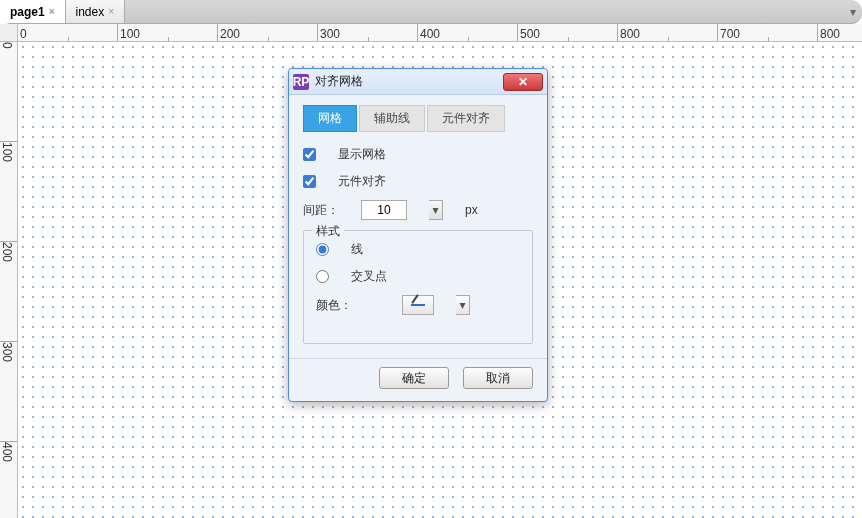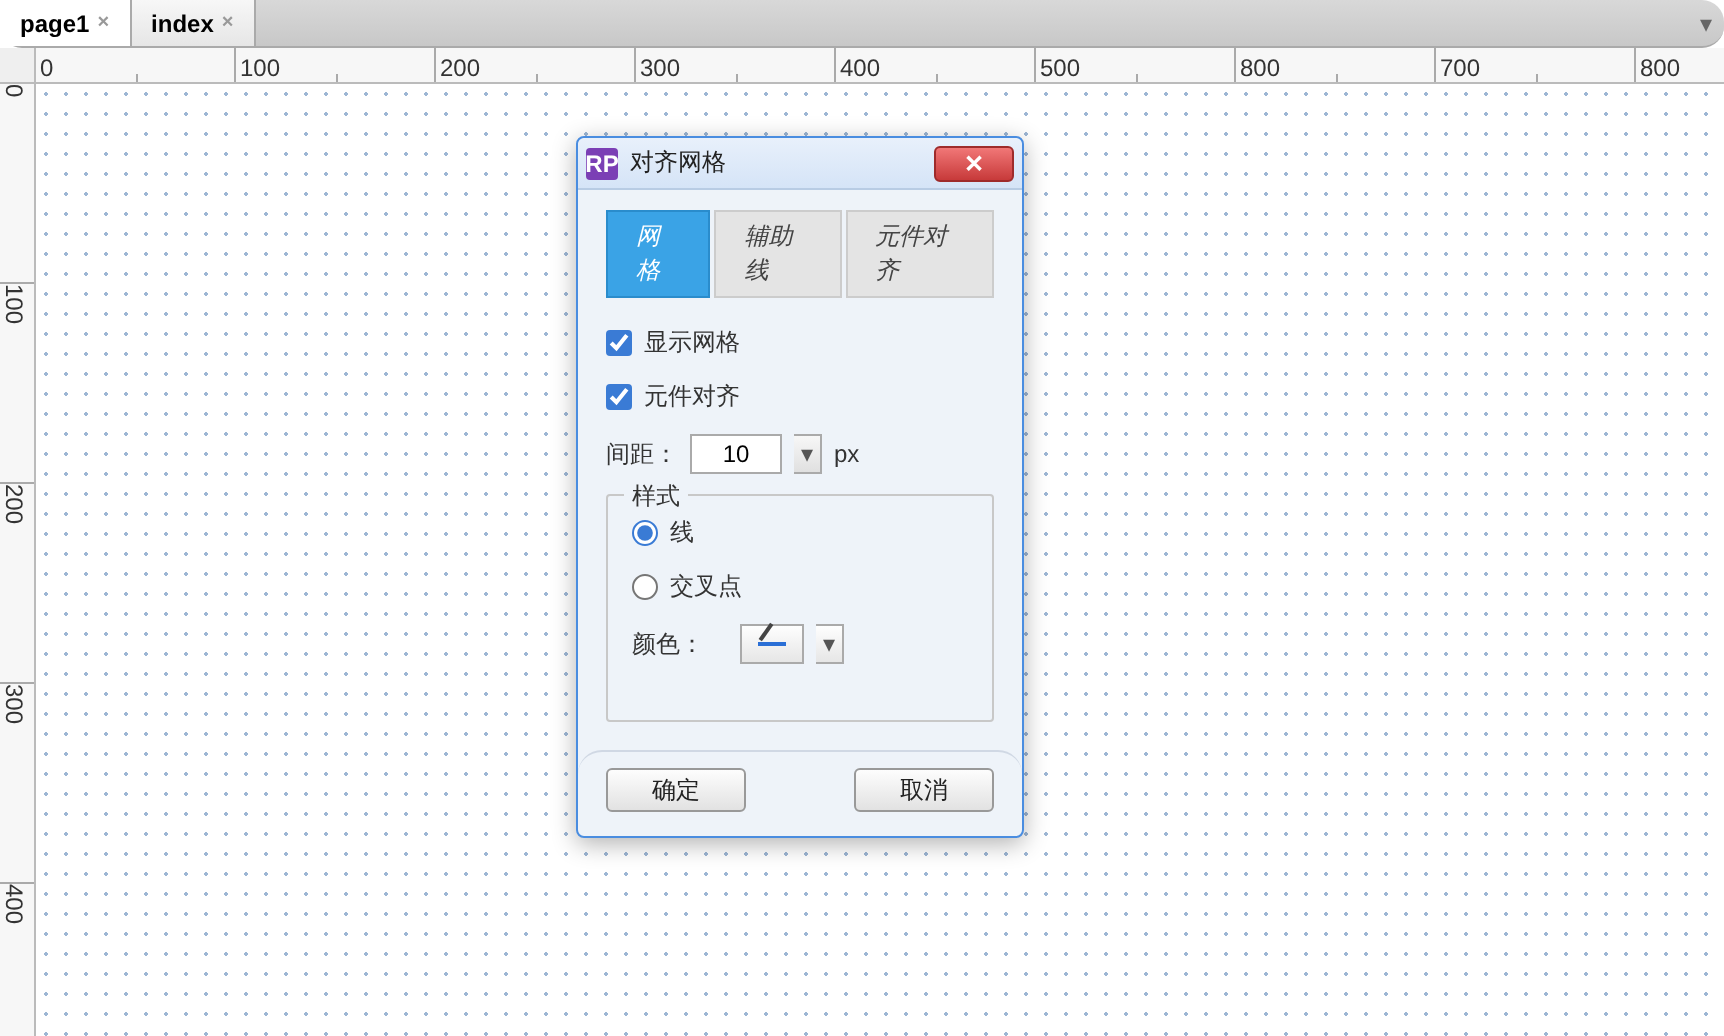--- a/index.html
+++ b/index.html
@@ -1,64 +1,64 @@
 <!DOCTYPE html>
 <html><head>
 <meta charset="utf-8">
 <style>
 * { box-sizing: border-box; margin: 0; padding: 0; font-family: "Microsoft YaHei", Tahoma, sans-serif; font-size: 12px; }
 body { width: 862px; height: 518px; overflow: hidden; background: #fff; position: relative; }
 
 
 .tabbar { height: 24px; background: linear-gradient(#d8d8d8,#c8c8c8); display: flex; align-items: stretch; border-bottom: 1px solid #aaa; border-radius: 11px; }
-.tab { display: flex; align-items: center; gap: 4px; padding: 0 10px; border-right: 1px solid #aaa; background: linear-gradient(#f7f7f7,#e6e6e6); cursor: pointer; font-weight: bold; }
+.tab { display: flex; align-items: center; gap: 4px; padding: 0 10px; border-right: 1px solid #aaa; background: linear-gradient(#f7f7f7,#e6e6e6); cursor: pointer; }
 .tab.active { background: #fff; font-weight: bold; }
 .tab .close { color: #999; font-size: 10px; }
 .tabbar-dropdown { margin-left: auto; width: 18px; display: flex; align-items: center; justify-content: center; color: #666; }
 
 
 .workspace { position: absolute; top: 24px; left: 0; right: 0; bottom: 0; }
 .corner { position: absolute; top: 0; left: 0; width: 18px; height: 18px; background: #efefef; border-right: 1px solid #bbb; border-bottom: 1px solid #bbb; }
 .ruler-h { position: absolute; top: 0; left: 18px; right: 0; height: 18px; background: #f7f7f7; border-bottom: 1px solid #bbb; display: flex; }
 .ruler-v { position: absolute; top: 18px; left: 0; bottom: 0; width: 18px; background: #f7f7f7; border-right: 1px solid #bbb; display: flex; flex-direction: column; }
 .tick-h { width: 100px; height: 100%; border-right: 1px solid #aaa; font-size: 10px; color: #333; padding-left: 2px; display: flex; align-items: flex-end; flex-shrink: 0; position: relative; }
 .tick-h::after { content:""; position:absolute; left:50%; bottom:0; width:1px; height:4px; background:#aaa; }
 .tick-v { height: 100px; width: 100%; border-bottom: 1px solid #aaa; font-size: 10px; color: #333; writing-mode: vertical-rl; text-align: right; padding-bottom: 2px; display: flex; align-items: flex-end; flex-shrink: 0; }
 .canvas { position: absolute; top: 18px; left: 18px; right: 0; bottom: 0;
   background-color: #fff;
   background-image: radial-gradient(circle, #9db6d4 1px, transparent 1px);
   background-size: 10px 10px;
 }
 
 
-.dialog { position: absolute; top: 68px; left: 288px; width: 224px; background: #eef3f9; border: 1px solid #4a8de0; border-radius: 4px; box-shadow: 0 3px 12px rgba(0,0,0,0.3); }
+.dialog { position: absolute; top: 68px; left: 288px; width: 260px; background: #eef3f9; border: 1px solid #4a8de0; border-radius: 4px; box-shadow: 0 3px 12px rgba(0,0,0,0.3); }
 .dlg-titlebar { height: 26px; display: flex; align-items: center; padding: 0 4px; background: linear-gradient(#e8f0fb,#d5e4f7); border-bottom: 1px solid #b8cce4; border-radius: 4px 4px 0 0; }
 .dlg-icon { width: 16px; height: 16px; background: #7b3fb5; border-radius: 2px; display: flex; align-items: center; justify-content: center; color: #fff; font-size: 8px; font-weight: bold; margin-right: 6px; }
 .dlg-title { flex: 1; color: #222; }
 .dlg-close { width: 40px; height: 18px; background: linear-gradient(#f17777,#c73a3a); border: 1px solid #9e2b2b; border-radius: 3px; color: #fff; display: flex; align-items: center; justify-content: center; font-weight: bold; cursor: pointer; }
 
 .dlg-body { padding: 10px 14px 6px; }
 .dlg-tabs { display: flex; gap: 2px; margin-bottom: 14px; }
-.dlg-tab { padding: 4px 14px; background: #e4e4e4; border: 1px solid #ccc; color: #444; cursor: pointer; font-style: italic; }
+.dlg-tab { padding: 4px 14px; background: #e4e4e4; border: 1px solid #ccc; color: #444; cursor: pointer; }
 .dlg-tab.active { background: #3aa3e6; border-color: #2a8ccc; color: #fff; }
 
-.row { display: flex; align-items: center; gap: 6px; margin-bottom: 10px; color: #333; }
+.row { display: flex; align-items: center; gap: 22px; margin-bottom: 10px; color: #333; }
 .row input[type=checkbox], .row input[type=radio] { width: 13px; height: 13px; accent-color: #3a7bd5; }
 .spacing-input { width: 46px; height: 20px; border: 1px solid #aaa; padding: 0 4px; background: #fff; text-align: center; }
 .spacing-dd { width: 14px; height: 20px; border: 1px solid #aaa; border-left: none; background: linear-gradient(#f7f7f7,#e0e0e0); display: flex; align-items: center; justify-content: center; font-size: 8px; color: #555; }
 
 .fieldset { border: 1px solid #c8c8c8; border-radius: 2px; padding: 10px 12px 28px; margin: 6px 0 8px; position: relative; }
 .fieldset .legend { position: absolute; top: -8px; left: 8px; background: #eef3f9; padding: 0 4px; color: #333; }
 
 .color-btn { width: 32px; height: 20px; border: 1px solid #aaa; background: linear-gradient(#fefefe,#e6e6e6); display: flex; align-items: center; justify-content: center; position: relative; }
 .color-swatch { width: 14px; height: 2px; background: #2a6fd6; position: relative; }
 .color-swatch::before { content:""; position:absolute; left:3px; top:-10px; width:2px; height:10px; background:#444; transform: rotate(35deg); }
 .color-dd { width: 14px; height: 20px; border: 1px solid #aaa; border-left: none; background: linear-gradient(#fefefe,#e6e6e6); display: flex; align-items: center; justify-content: center; font-size: 8px; color: #555; }
 
-.dlg-footer { display: flex; justify-content: space-between; gap: 14px; padding: 8px 14px 12px; border-top: 1px solid #d0d8e4; border-radius: 12px; }
+.dlg-footer { display: flex; justify-content: flex-end; gap: 14px; padding: 8px 14px 12px; border-top: 1px solid #d0d8e4; }
 .btn { width: 70px; height: 22px; border: 1px solid #999; background: linear-gradient(#fdfdfd,#e2e2e2); border-radius: 3px; cursor: pointer; color: #222; }
 </style>
 </head>
 <body>
 
 <div class="tabbar">
   <div class="tab active">
     <span>page1</span>
     <span class="close">×</span>
   </div>

